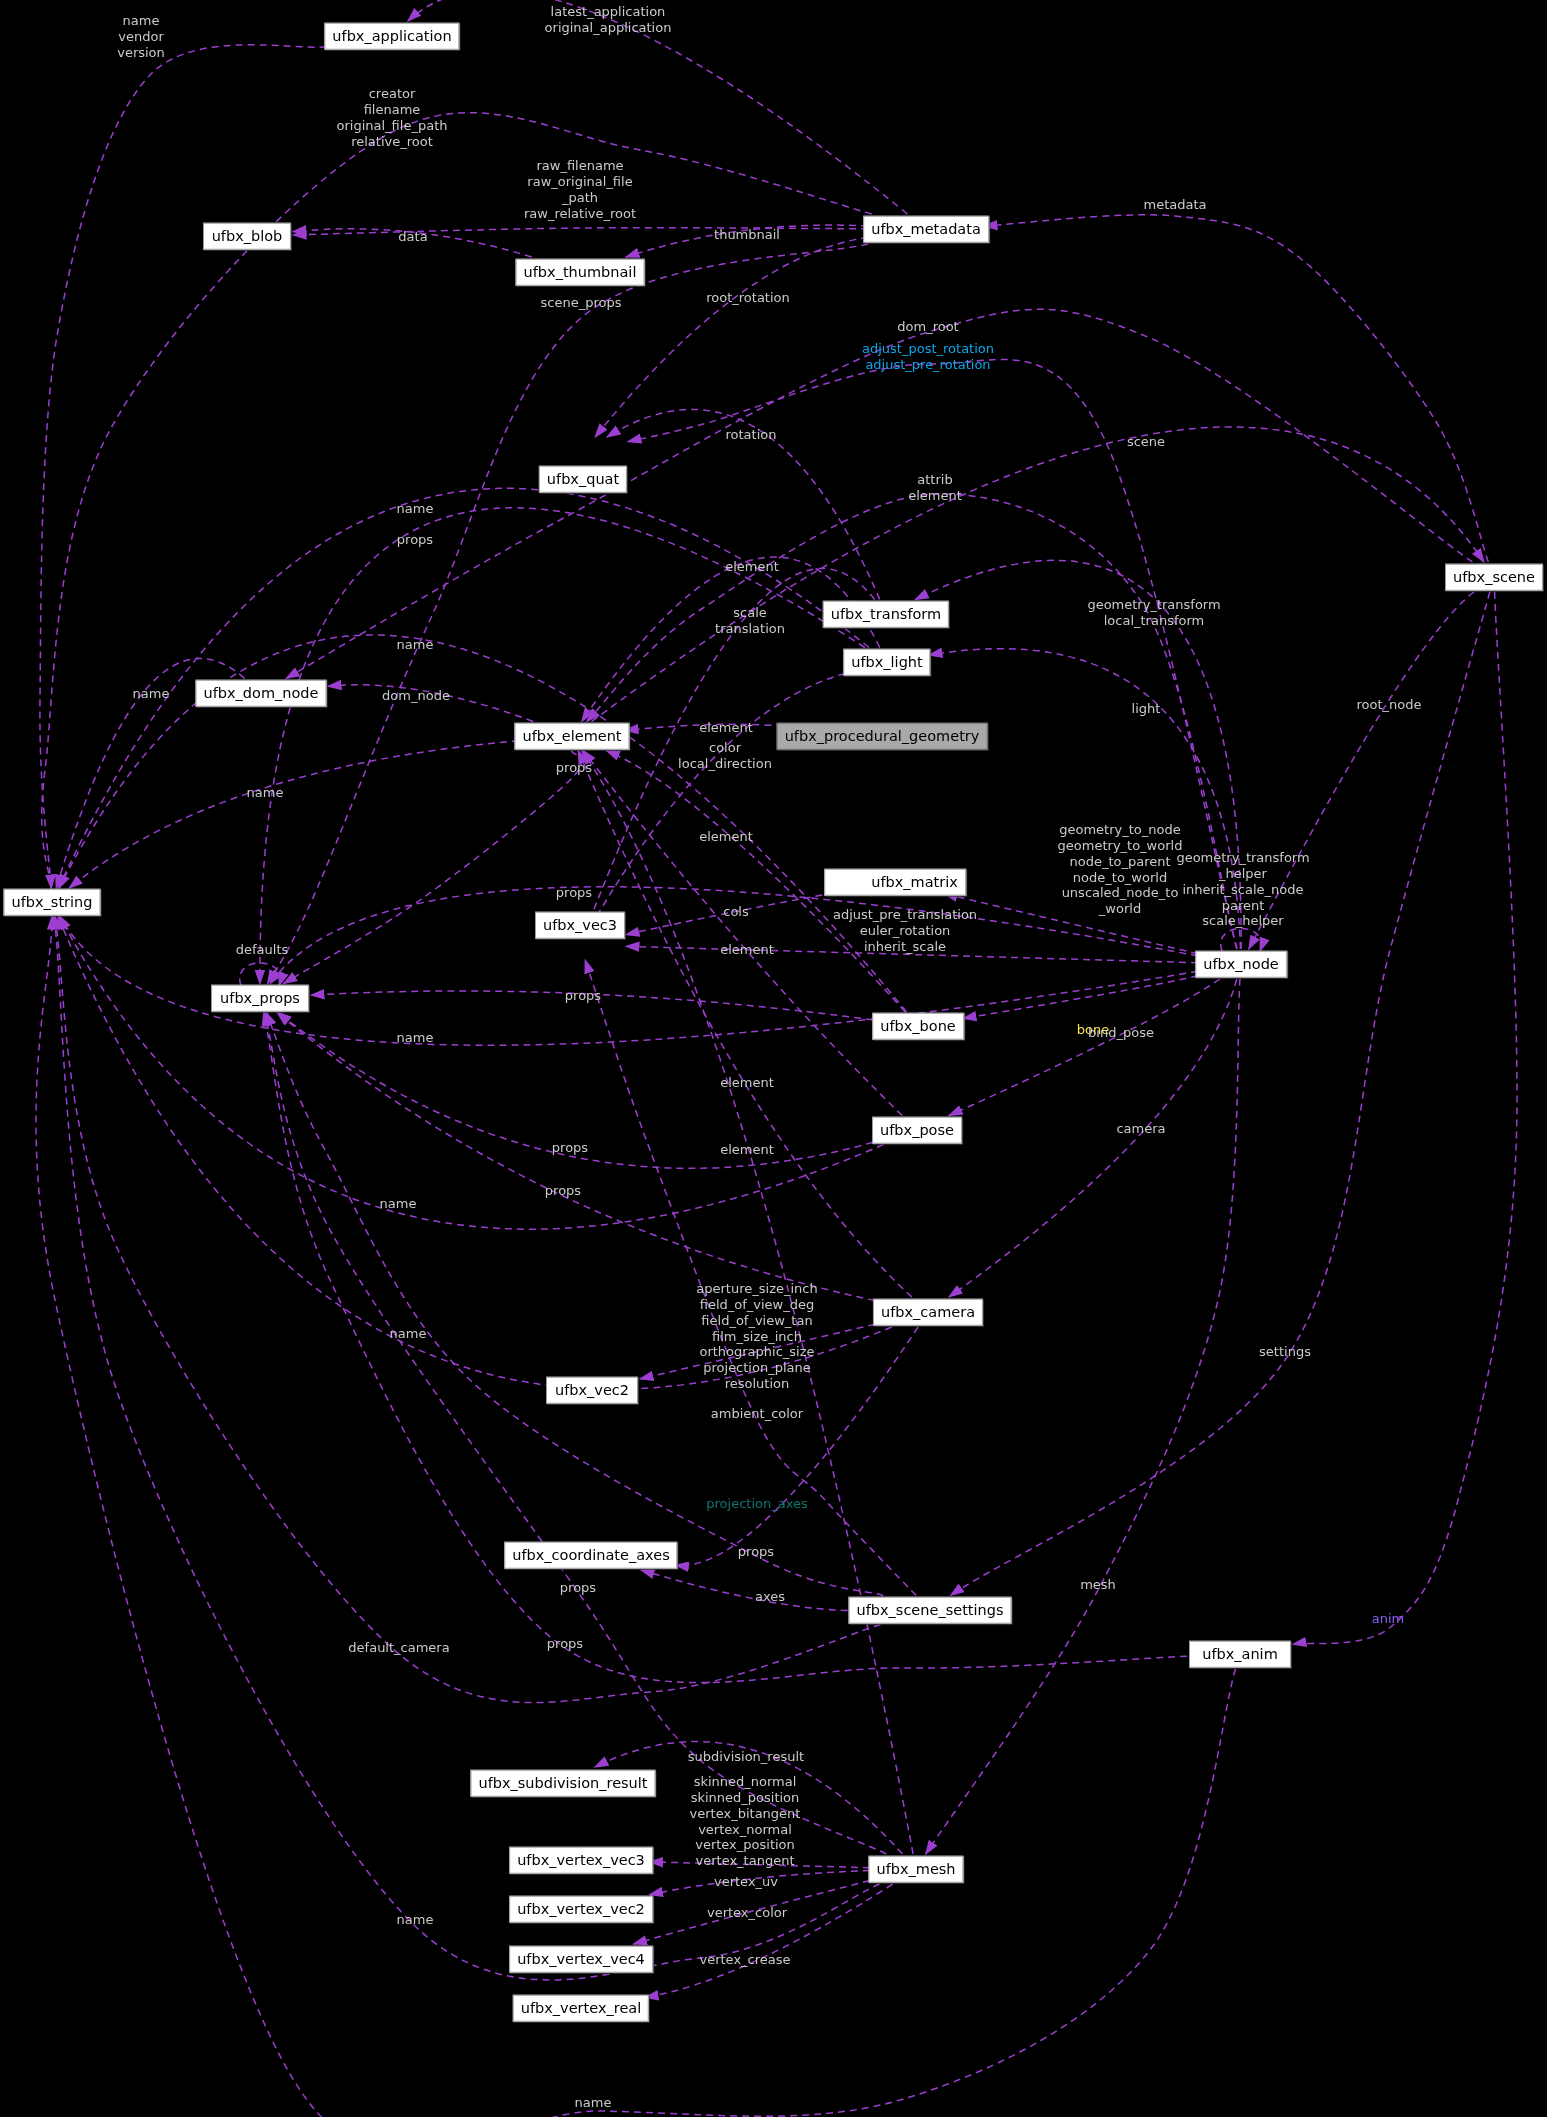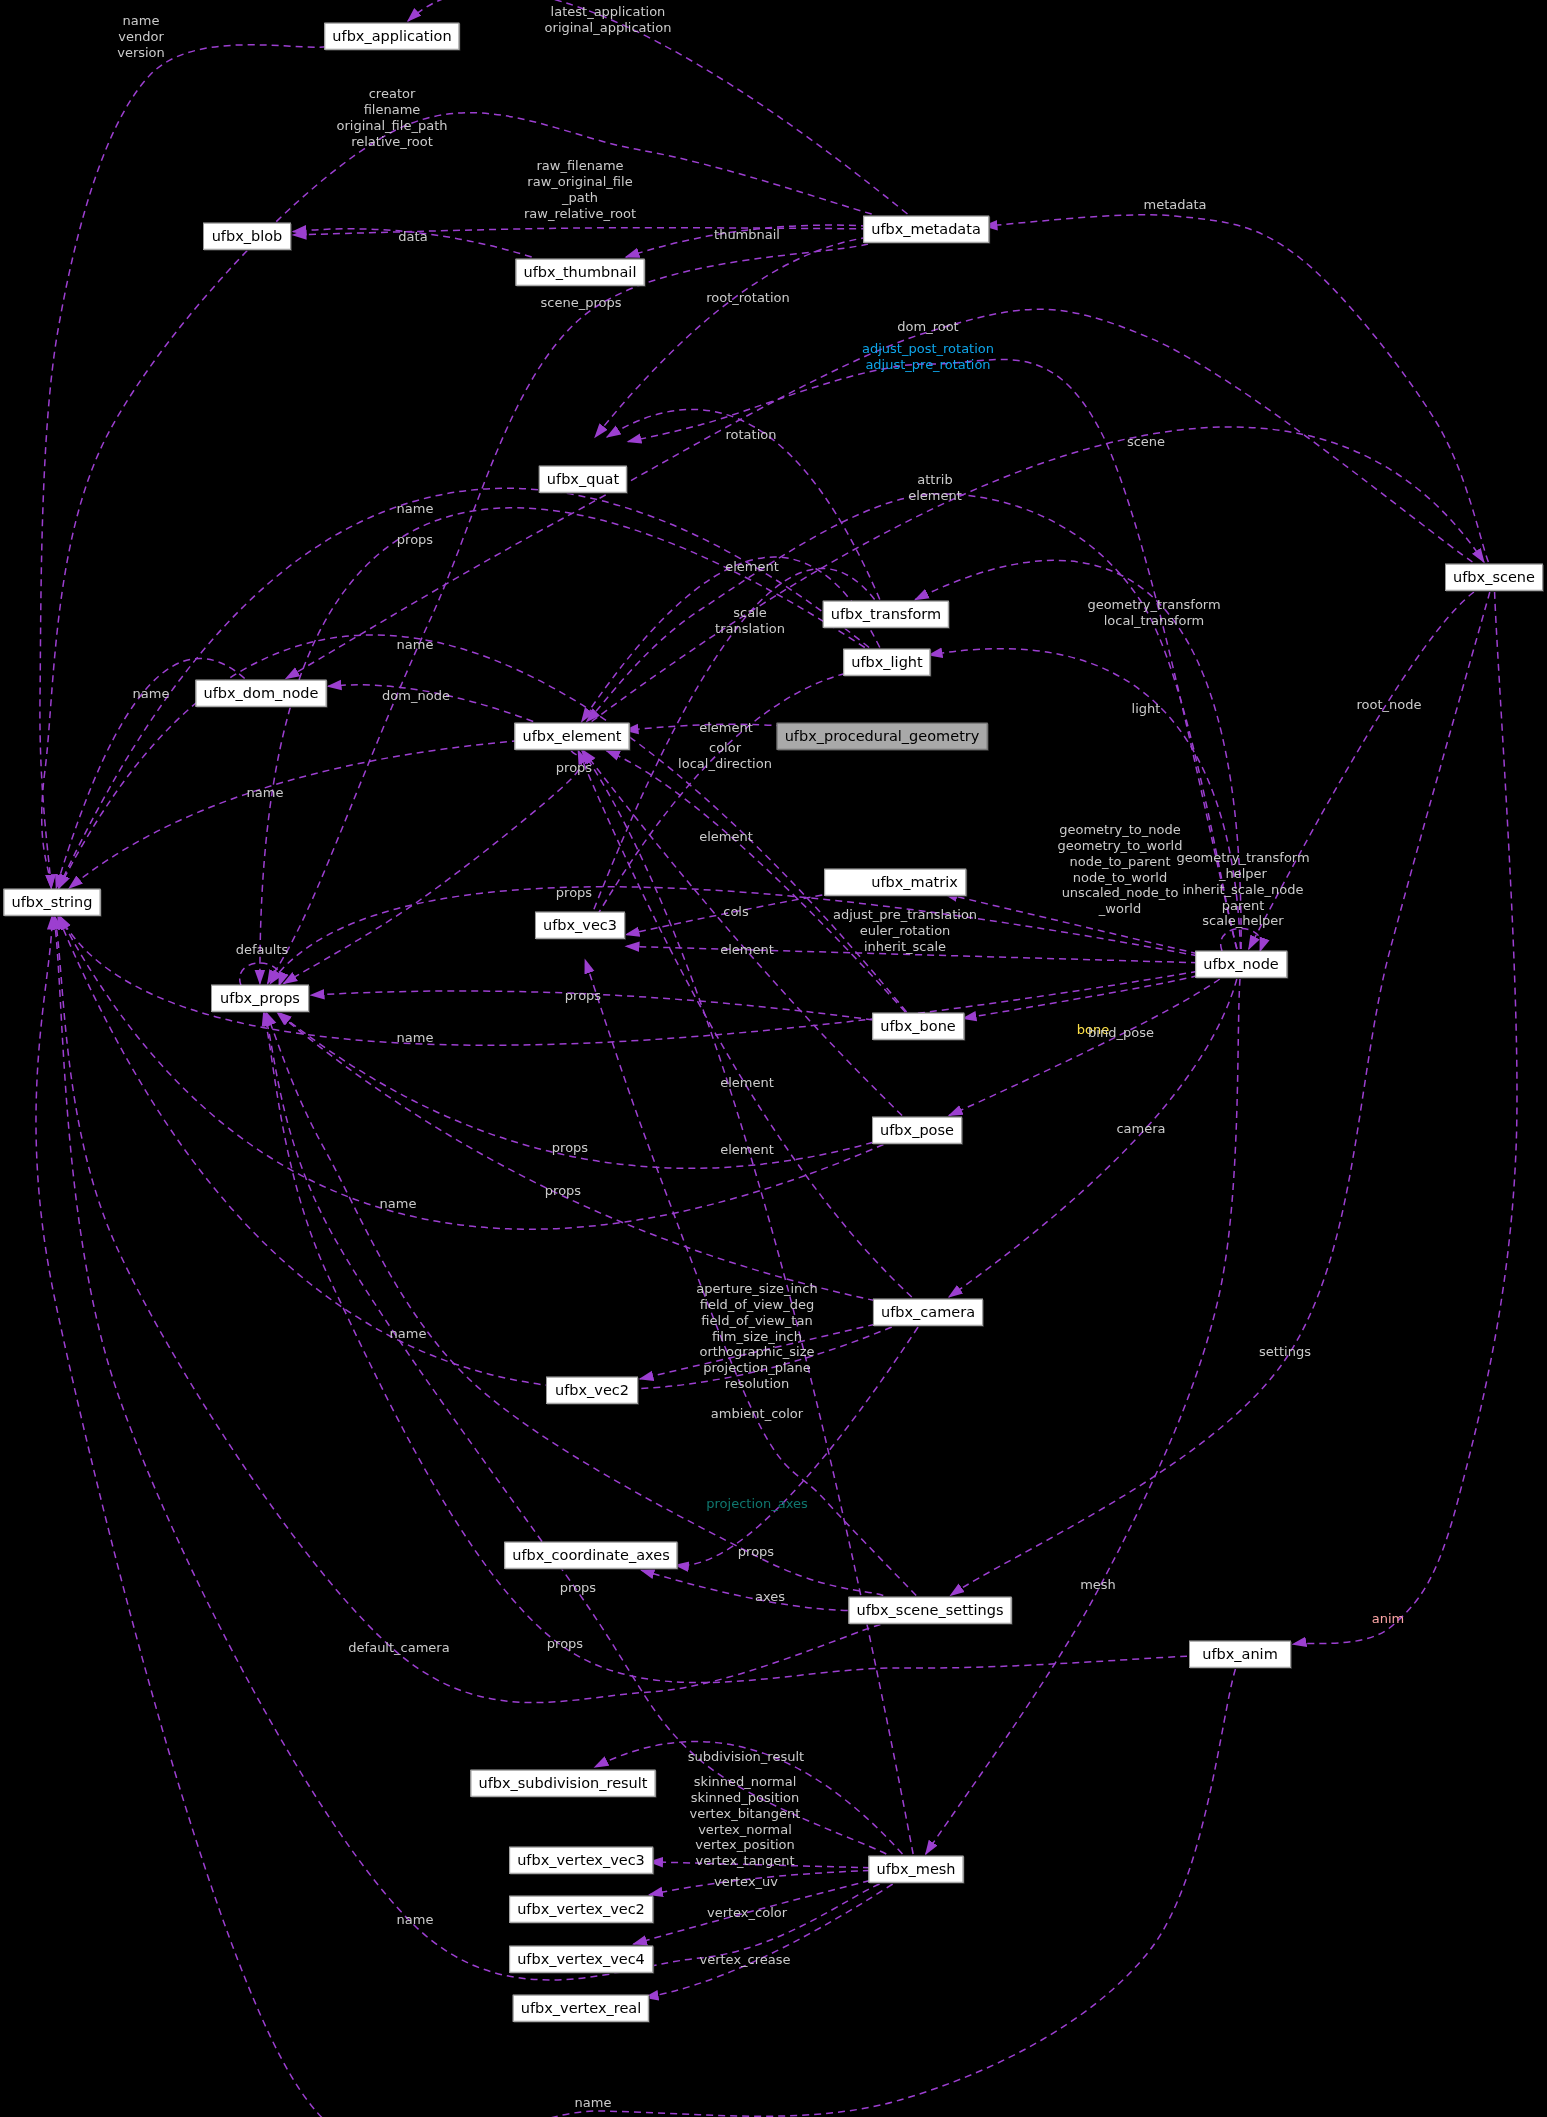--- a/index.html
+++ b/index.html
@@ -171,21 +171,21 @@
 projection_plane
 resolution</div>
     <div class="edge-label" style="left: 757px; top: 1414px; color: rgb(203, 203, 203);">ambient_color</div>
     <div class="edge-label" style="left: 757px; top: 1504px; color: #0f766e;">projection_axes</div>
     <div class="edge-label" style="left: 756px; top: 1552px; color: rgb(203, 203, 203);">props</div>
     <div class="edge-label" style="left: 1285px; top: 1352px; color: rgb(203, 203, 203);">settings</div>
     <div class="edge-label" style="left: 770px; top: 1597px; color: rgb(203, 203, 203);">axes</div>
     <div class="edge-label" style="left: 578px; top: 1588px; color: rgb(203, 203, 203);">props</div>
     <div class="edge-label" style="left: 565px; top: 1644px; color: rgb(203, 203, 203);">props</div>
     <div class="edge-label" style="left: 399px; top: 1648px; color: rgb(203, 203, 203);">default_camera</div>
-    <div class="edge-label" style="left: 1388px; top: 1619px; color: #fca5a5;">anim</div>
+    <div class="edge-label" style="left: 1388px; top: 1619px; color: #8b5cf6;">anim</div>
     <div class="edge-label" style="left: 1098px; top: 1585px; color: rgb(203, 203, 203);">mesh</div>
     <div class="edge-label" style="left: 746px; top: 1757px; color: rgb(203, 203, 203);">subdivision_result</div>
     <div class="edge-label" style="left: 745px; top: 1822px; color: rgb(203, 203, 203);">skinned_normal
 skinned_position
 vertex_bitangent
 vertex_normal
 vertex_position
 vertex_tangent</div>
     <div class="edge-label" style="left: 746px; top: 1882px; color: rgb(203, 203, 203);">vertex_uv</div>
     <div class="edge-label" style="left: 747px; top: 1913px; color: rgb(203, 203, 203);">vertex_color</div>

